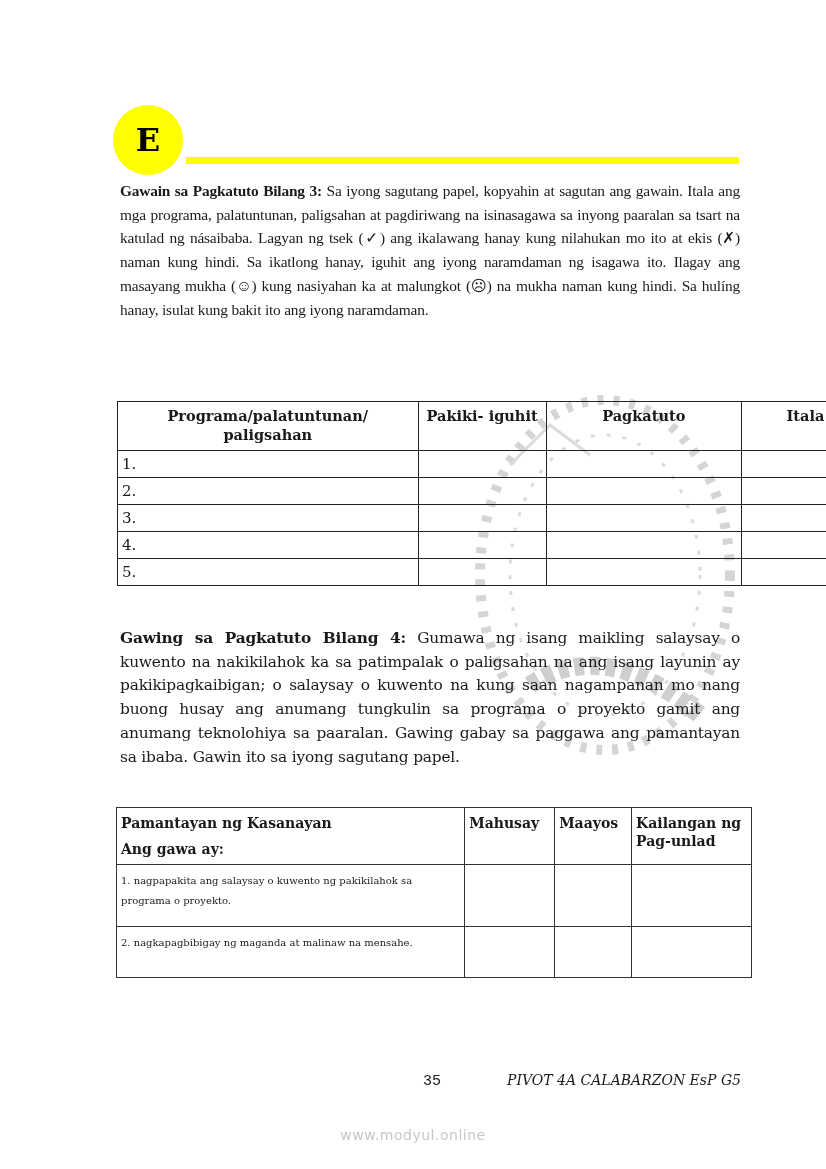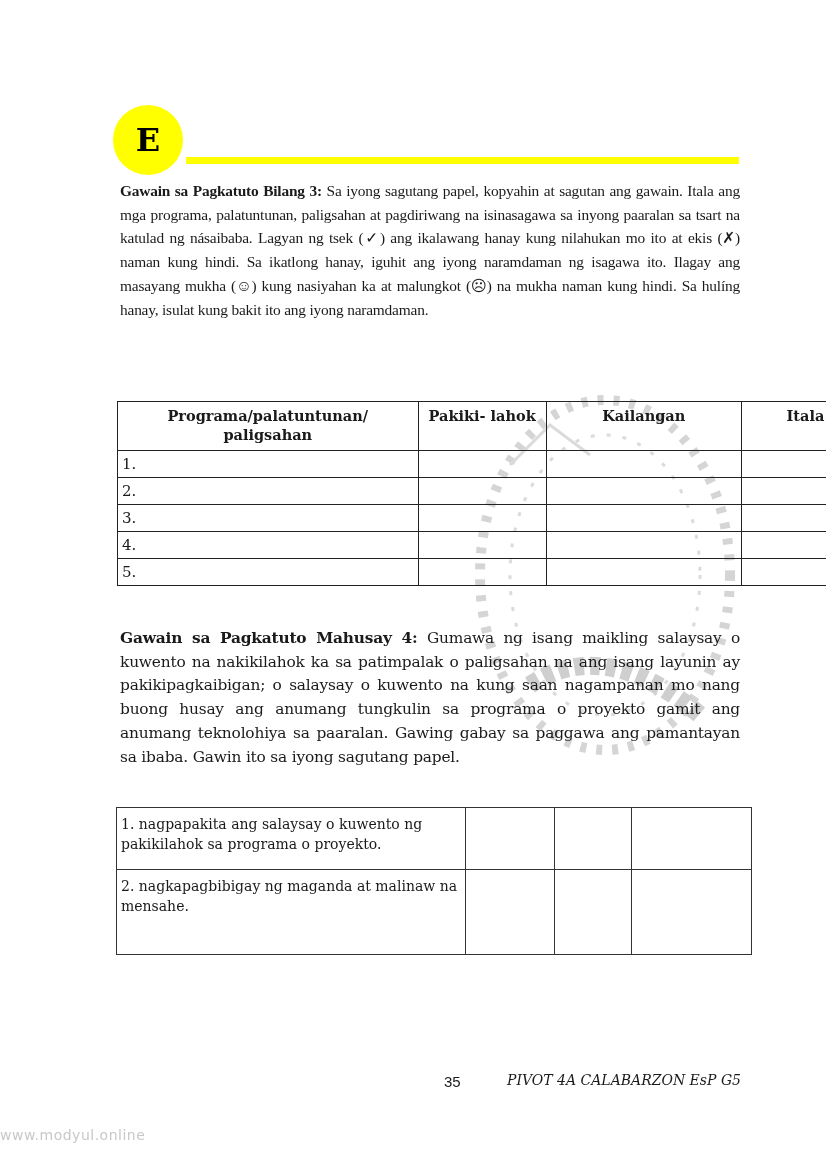--- a/index.html
+++ b/index.html
@@ -24,26 +24,26 @@
   .p2 { top:627px; }
 
   table { border-collapse:collapse; position:absolute; font-family:"DejaVu Serif", serif; }
   .t1 { left:117px; top:401px; width:753px; }
   .t1 th, .t1 td { border:1.6px solid #222; }
   .t1 th { font-size:14.5px; font-weight:bold; vertical-align:top; padding:4px 4px; height:40px; line-height:19px; }
   .t1 td { height:26px; font-size:15px; padding:0 4px; vertical-align:middle; }
   .t2 { left:116px; top:807px; width:636px; }
   .t2 th, .t2 td { border:1px solid #333; }
   .t2 th { font-size:14px; font-weight:bold; text-align:left; vertical-align:top; padding:6px 4px; line-height:18px; }
-  .t2 td { font-size:14px; vertical-align:top; padding:6px 4px; line-height:20px; }
+  .t2 td { font-size:10px; vertical-align:top; padding:6px 4px; line-height:20px; }
   .sub { display:block; margin-top:8px; }
 
-  .page-num { position:absolute; left:423px; top:1073px; font-family:Liberation Sans, sans-serif; font-size:15px;margin-left:21px; }
+  .page-num { position:absolute; left:423px; top:1073px; font-family:Liberation Mono, monospace; font-size:15px; }
   .footer-right { position:absolute; left:507px; top:1072px; font-family:"DejaVu Serif", serif; font-style:italic; font-size:14px; }
-  .site { position:absolute; left:0; width:826px; top:1127px; font-family:"DejaVu Sans", sans-serif;
+  .site { position:absolute; left:0; width:826px; top:1127px; text-align:center; font-family:"DejaVu Sans", sans-serif;
           font-size:14px; color:#c8c8c8; letter-spacing:0.5px; }
 </style>
 </head>
 <body>
 
 <div class="page">
 
   <svg class="seal" viewBox="0 0 270 380">
     <ellipse cx="135" cy="190" rx="125" ry="175" fill="none" stroke="#888" stroke-width="10" stroke-dasharray="6 10"></ellipse>
     <ellipse cx="135" cy="190" rx="95" ry="140" fill="none" stroke="#999" stroke-width="3" stroke-dasharray="4 12"></ellipse>
@@ -64,22 +64,22 @@
   <table class="t1">
     <colgroup>
         <col style="width:251px">
         <col style="width:107px">
         <col style="width:163px">
         <col style="width:107px">
       </colgroup>
     <tbody>
         <tr>
       <th>Programa/palatuntunan/ paligsahan</th>
-      <th>Pakiki- lahok</th>
-      <th>Kailangan</th>
+      <th>Pakiki- iguhit</th>
+      <th>Pagkatuto</th>
       <th>Itala</th>
     </tr>
     <tr>
           <td>1.</td>
           <td></td>
           <td></td>
           <td></td>
         </tr>
     <tr>
           <td>2.</td>
@@ -102,39 +102,48 @@
     <tr>
           <td>5.</td>
           <td></td>
           <td></td>
           <td></td>
         </tr>
   </tbody>
     </table>
 
   <div class="para p2">
-    <b>Gawain sa Pagkatuto Mahusay 4:</b>
+    <b>Gawing sa Pagkatuto Bilang 4:</b>
     <span>Gumawa ng isang maikling salaysay o kuwento na nakikilahok ka sa patimpalak o paligsahan na ang isang layunin ay pakikipagkaibigan; o salaysay o kuwento na kung saan nagampanan mo nang buong husay ang anumang tungkulin sa programa o proyekto gamit ang anumang teknolohiya sa paaralan. Gawing gabay sa paggawa ang pamantayan sa ibaba. Gawin ito sa iyong sagutang papel.</span>
   </div>
 
   <table class="t2">
     <colgroup>
         <col style="width:349px">
         <col style="width:90px">
         <col style="width:77px">
         <col style="width:120px">
       </colgroup>
     <tbody>
+        <tr style="height:56px">
+      <th>
+        <span>Pamantayan ng Kasanayan</span>
+        <span class="sub">Ang gawa ay:</span>
+      </th>
+      <th>Mahusay</th>
+      <th>Maayos</th>
+      <th>Kailangan ng Pag-unlad</th>
+    </tr>
     <tr style="height:62px">
       <td>1. nagpapakita ang salaysay o kuwento ng pakikilahok sa programa o proyekto.</td>
       <td></td>
           <td></td>
           <td></td>
     </tr>
-    <tr style="height:85px">
+    <tr style="height:51px">
       <td>2. nagkapagbibigay ng maganda at malinaw na mensahe.</td>
       <td></td>
           <td></td>
           <td></td>
     </tr>
   </tbody>
     </table>
 
   <div class="page-num">35</div>
   <div class="footer-right">PIVOT 4A CALABARZON EsP G5</div>

